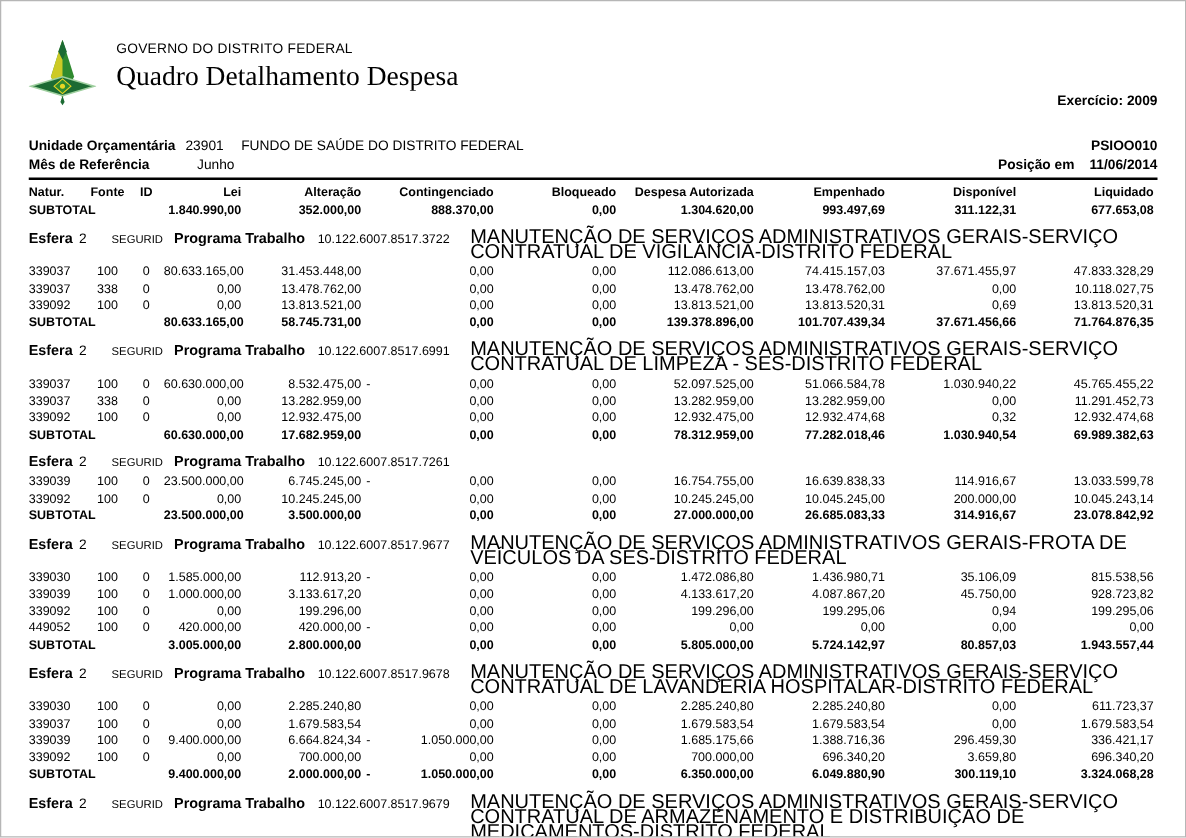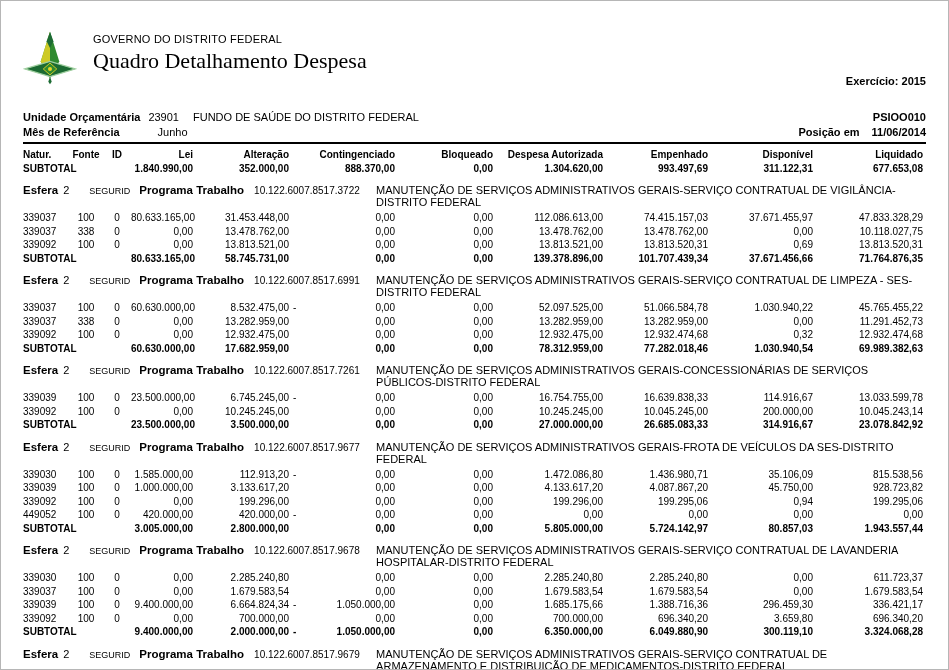--- a/index.html
+++ b/index.html
@@ -43,21 +43,21 @@
   .st { font-weight: bold; }
   .st.i0 { overflow: visible; }
   .mns { position: absolute; left: 100%; top: 1px; padding-left: 4px; }
 
   .esf { grid-column: 1 / -1; display: flex; align-items: baseline; margin-top: 9px; padding-bottom: 3px; }
   .e-lbl  { font-weight: bold; font-size: 11.5px; }
   .e-val  { font-size: 11px; margin-left: 5px; }
   .e-tipo { font-weight: normal; font-size: 9px; margin-left: 20px; flex: 0 0 44px; }
   .e-plbl { font-weight: bold; font-size: 11.5px; margin-left: 6px; white-space: nowrap; }
   .e-code { font-size: 10px; margin-left: 10px; flex: 0 0 118px; }
-  .e-desc { font-size: 11px; flex: 1; margin-left: 4px; line-height: 12px; }
+  .e-desc { font-size: 16px; flex: 1; margin-left: 4px; line-height: 12px; }
 </style>
 </head>
 <body>
 
 <div class="page">
 
   <div class="hdr">
     <svg class="logo" viewBox="0 0 64 64" aria-hidden="true">
       <polygon points="32,1 43,36 32,56 21,36" fill="#2f8a2f"></polygon>
       <polygon points="32,1 21,36 32,56" fill="#e9d524" opacity="0.85"></polygon>
@@ -66,21 +66,21 @@
       <polygon points="32,38 40,45 32,52 24,45" fill="#2f8a2f" stroke="#e9d524" stroke-width="1"></polygon>
       <circle cx="32" cy="45" r="2.4" fill="#e9d524"></circle>
       <polygon points="32,54 34,60 32,63 30,60" fill="#1c6b33"></polygon>
     </svg>
     <div class="hdr-titles">
       <div class="org">GOVERNO DO DISTRITO FEDERAL</div>
       <div class="title">Quadro Detalhamento Despesa</div>
     </div>
     <div class="hdr-right">
       <span>Exercício:</span>
-      <span>2015</span>
+      <span>2009</span>
     </div>
   </div>
 
   <div class="inforow" style="margin-top:24px">
     <span class="lbl">Unidade Orçamentária</span>
     <span class="gap8"></span>
     <span>23901</span>
     <span class="gap14"></span>
     <span>FUNDO DE SAÚDE DO DISTRITO FEDERAL</span>
     <span class="spring"></span>
@@ -225,21 +225,20 @@
       <div class="c st i7 num">78.312.959,00</div>
       <div class="c st i8 num">77.282.018,46</div>
       <div class="c st i9 num">1.030.940,54</div>
       <div class="c st i10 num">69.989.382,63</div>
       <div class="esf">
         <span class="e-lbl">Esfera</span>
         <span class="e-val">2</span>
         <span class="e-tipo">SEGURID</span>
         <span class="e-plbl">Programa Trabalho</span>
         <span class="e-code">10.122.6007.8517.7261</span>
-        <span class="e-desc">MANUTENÇÃO DE SERVIÇOS ADMINISTRATIVOS GERAIS-CONCESSIONÁRIAS DE SERVIÇOS PÚBLICOS-DISTRITO FEDERAL</span>
       </div>
       <div class="c dr i0">339039</div>
       <div class="c dr i1">100</div>
       <div class="c dr i2">0</div>
       <div class="c dr i3 num">23.500.000,00</div>
       <div class="c dr i4 num">6.745.245,00<span class="mns">-</span></div>
       <div class="c dr i5 num">0,00</div>
       <div class="c dr i6 num">0,00</div>
       <div class="c dr i7 num">16.754.755,00</div>
       <div class="c dr i8 num">16.639.838,33</div>

